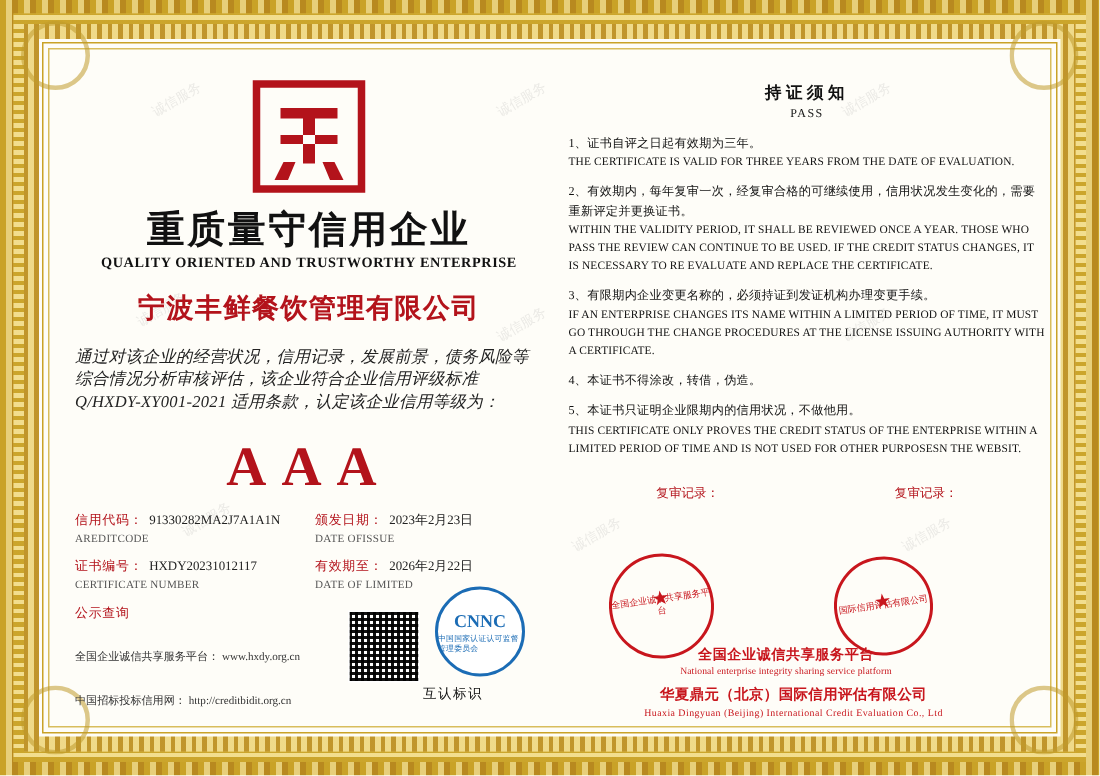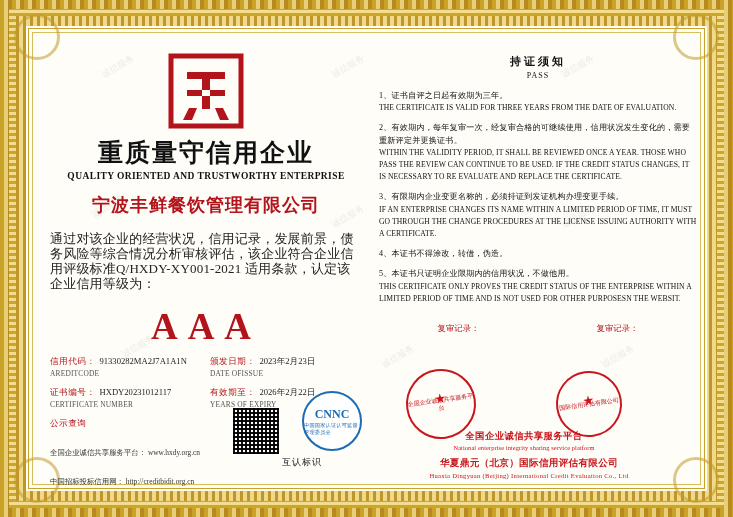--- a/index.html
+++ b/index.html
@@ -37,22 +37,22 @@
 
   
   .left{position:absolute;left:0;top:0;width:340px;text-align:center;}
   .logo{margin:16px auto 4px;width:78px;height:78px;position:relative;}
   .logo svg{display:block}
   h1.title{font-family:Liberation Mono, monospace;font-size:25px;font-weight:bold;
       color:#111;letter-spacing:2px;margin:6px 0 2px;}
   .title-en{font-size:9.5px;letter-spacing:.4px;color:#111;margin-bottom:12px;
       font-family:"Liberation Serif",serif;font-weight:bold;}
   .company{font-size:18px;color:#b3131b;font-weight:bold;letter-spacing:1px;margin:4px 0 14px;}
-  .para{font-size:13px;line-height:15px;color:#222;text-align:left;
-        padding:0 14px;letter-spacing:.2px;}
+  .para{font-size:11px;line-height:15px;color:#222;text-align:left;
+        padding:0 14px;letter-spacing:.2px;font-style:italic;}
   .grade{font-family:"Liberation Serif",serif;color:#b3131b;font-size:37px;
       font-weight:bold;letter-spacing:10px;margin:14px 0 8px;text-align:center;}
   .fields{margin-top:6px;padding-left:14px;padding-right:6px;}
   .frow{display:flex;font-size:8.6px;color:#222;margin-bottom:9px;align-items:flex-end}
   .fcol{flex:1;text-align:left;}
   .fcol .cn{color:#b3131b;letter-spacing:.5px;}
   .fcol .val{color:#222;margin-left:4px;}
   .fcol .en{display:block;color:#555;font-size:7.4px;letter-spacing:.2px;margin-top:1px}
   .pub{font-size:8.6px;color:#b3131b;text-align:left;padding-left:14px;margin-top:4px;letter-spacing:.5px}
   .foot{font-size:7.4px;color:#333;text-align:left;padding-left:14px;line-height:13px;margin-top:16px}
@@ -60,21 +60,21 @@
   
   .right{position:absolute;right:0;top:0;width:318px;}
   .notes-h{text-align:center;font-size:11px;color:#111;letter-spacing:3px;font-weight:bold;margin-top:18px}
   .notes-h-en{text-align:center;font-size:8px;color:#111;letter-spacing:1px;margin:2px 0 10px}
   .note{font-size:8.1px;line-height:12.2px;color:#111;margin-bottom:8px;}
   .note .cn{display:block;letter-spacing:.2px}
   .note .en{display:block;font-size:7.6px;color:#111;letter-spacing:.1px}
   .review{display:flex;justify-content:space-around;font-size:8.4px;color:#b3131b;margin-top:18px}
 
   
-  .cnnc{position:absolute;left:302px;bottom:66px;width:56px;height:56px;border-radius:50%;
+  .cnnc{position:absolute;left:290px;bottom:66px;width:56px;height:56px;border-radius:50%;
         border:2px solid #1b6cb5;color:#1b6cb5;display:flex;align-items:center;justify-content:center;
         flex-direction:column;font-size:12px;font-weight:bold;background:#fff}
   .cnnc small{font-size:5.2px;font-weight:normal;letter-spacing:.2px}
   .qr{position:absolute;left:232px;bottom:62px;width:46px;height:46px;
       background:
         repeating-linear-gradient(0deg,#111 0 2px,#fff 2px 4px),
         repeating-linear-gradient(90deg,#111 0 2px,#fff 2px 4px);
       background-blend-mode:multiply;border:1px solid #fff}
   .mutual{position:absolute;left:282px;bottom:48px;font-size:9px;color:#111;letter-spacing:1px}
 
@@ -152,21 +152,21 @@
             <span class="en">DATE OFISSUE</span>
           </div>
         </div>
         <div class="frow">
           <div class="fcol">
             <span class="cn">证书编号：</span><span class="val">HXDY20231012117</span>
             <span class="en">CERTIFICATE NUMBER</span>
           </div>
           <div class="fcol">
             <span class="cn">有效期至：</span><span class="val">2026年2月22日</span>
-            <span class="en">YEARS OF EXPIRY</span>
+            <span class="en">DATE OF LIMITED</span>
           </div>
         </div>
       </div>
 
       <div class="pub">公示查询</div>
       <div class="foot">全国企业诚信共享服务平台： www.hxdy.org.cn</div>
       <div class="foot">中国招标投标信用网： http://creditbidit.org.cn</div>
     </div>
 
     <div class="right">

